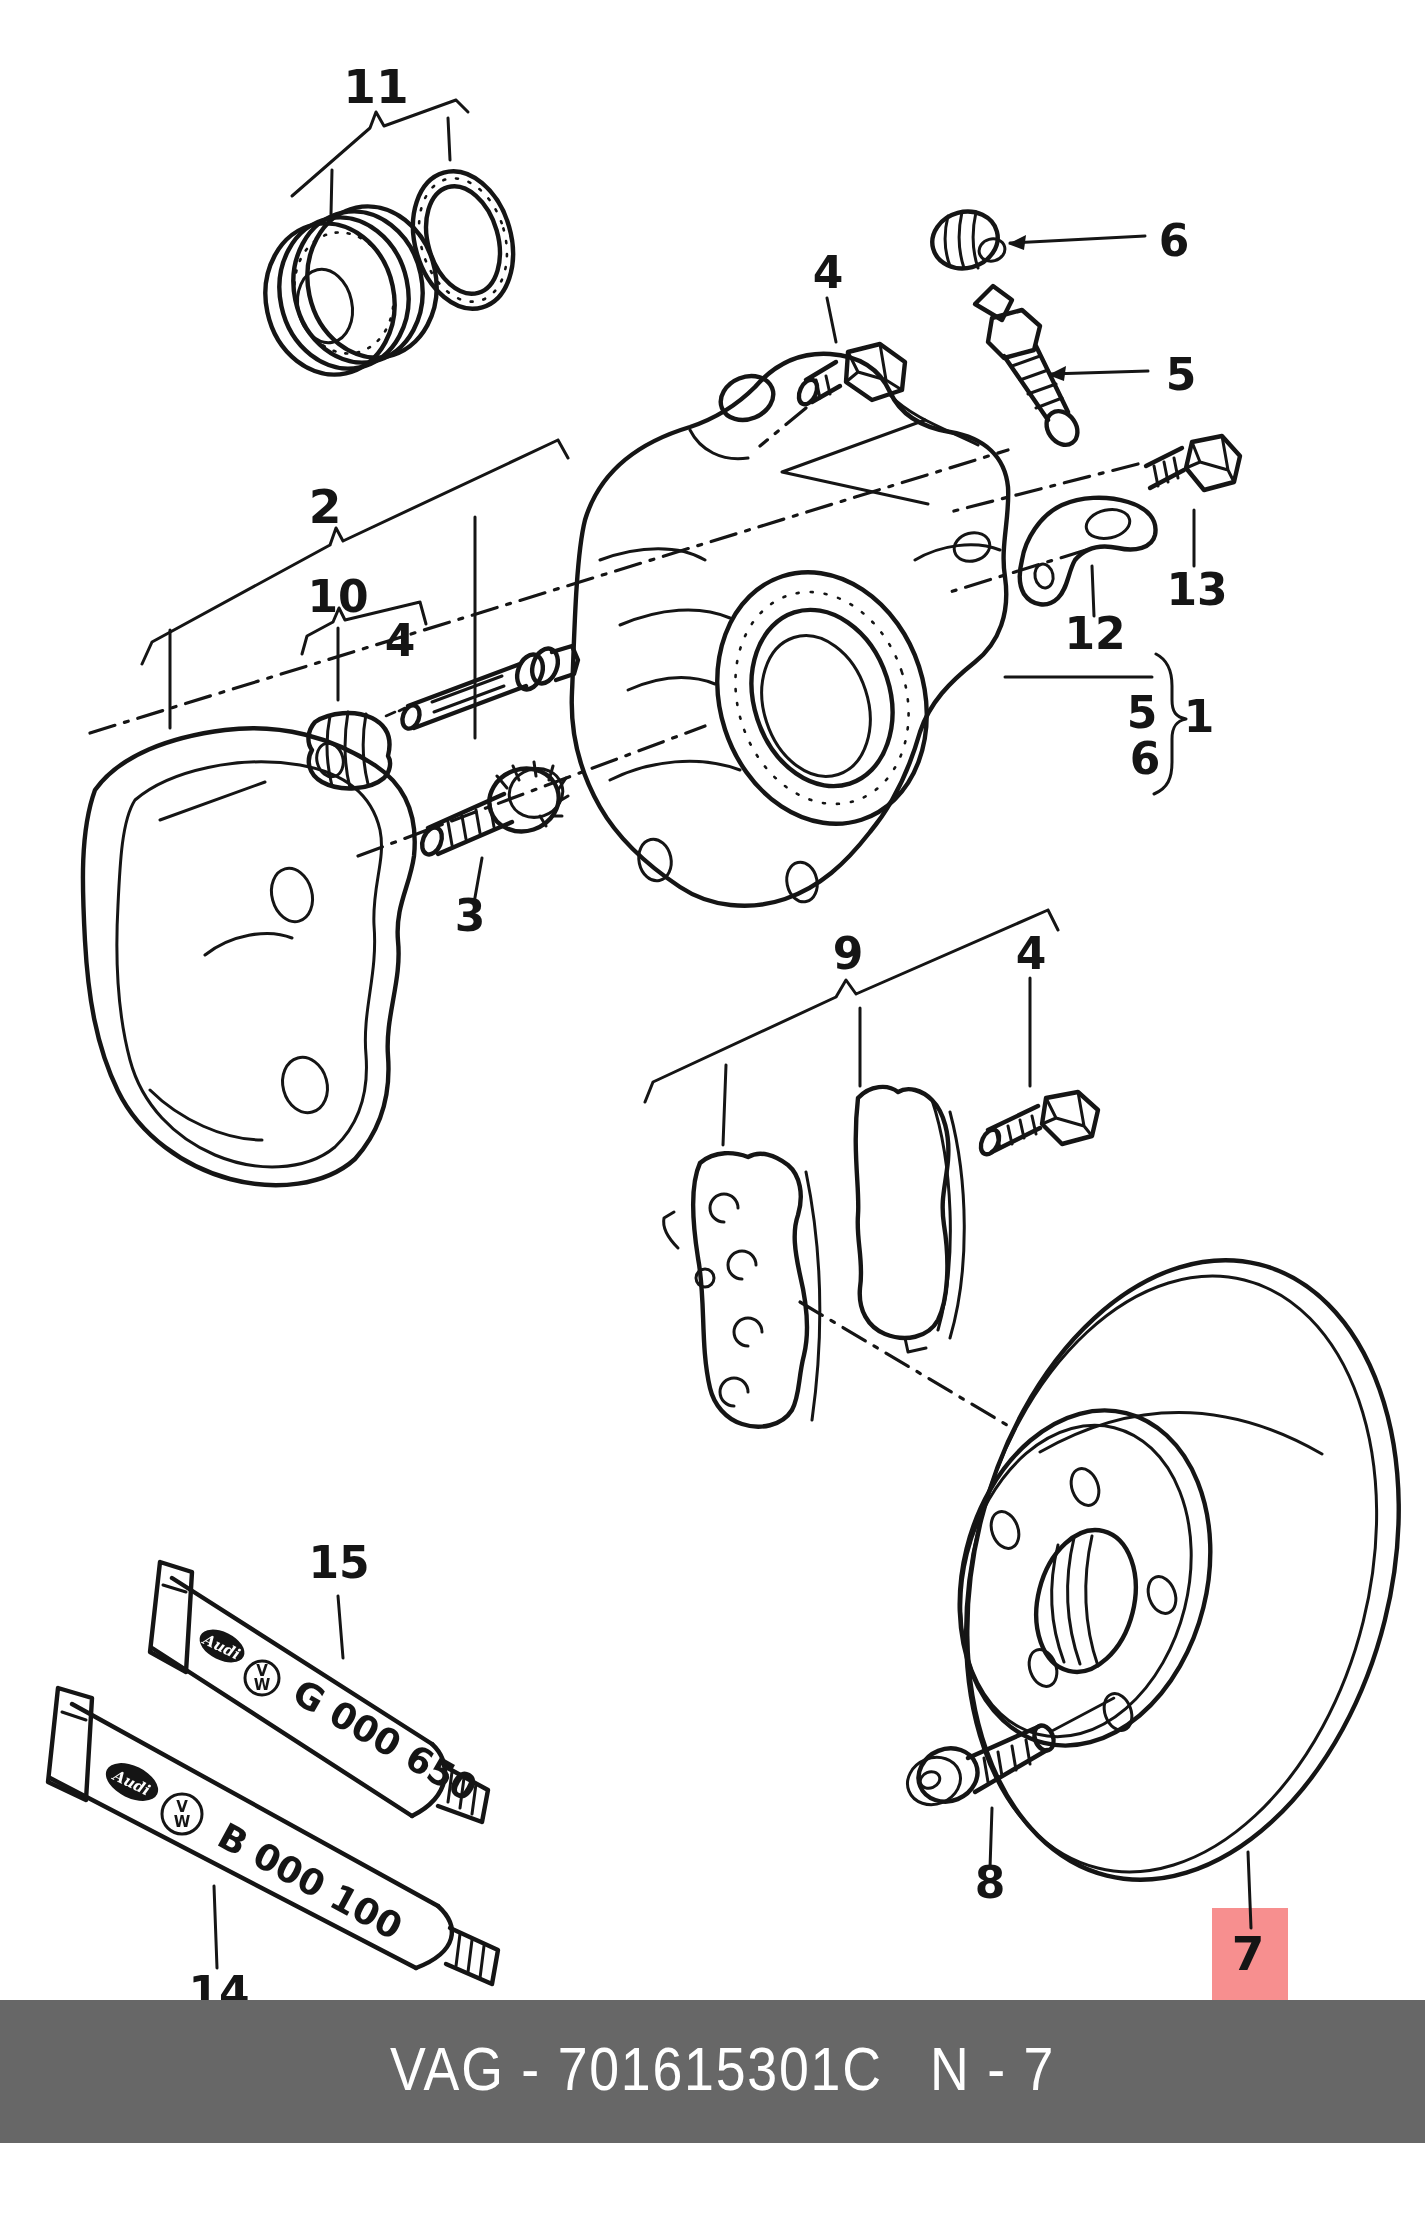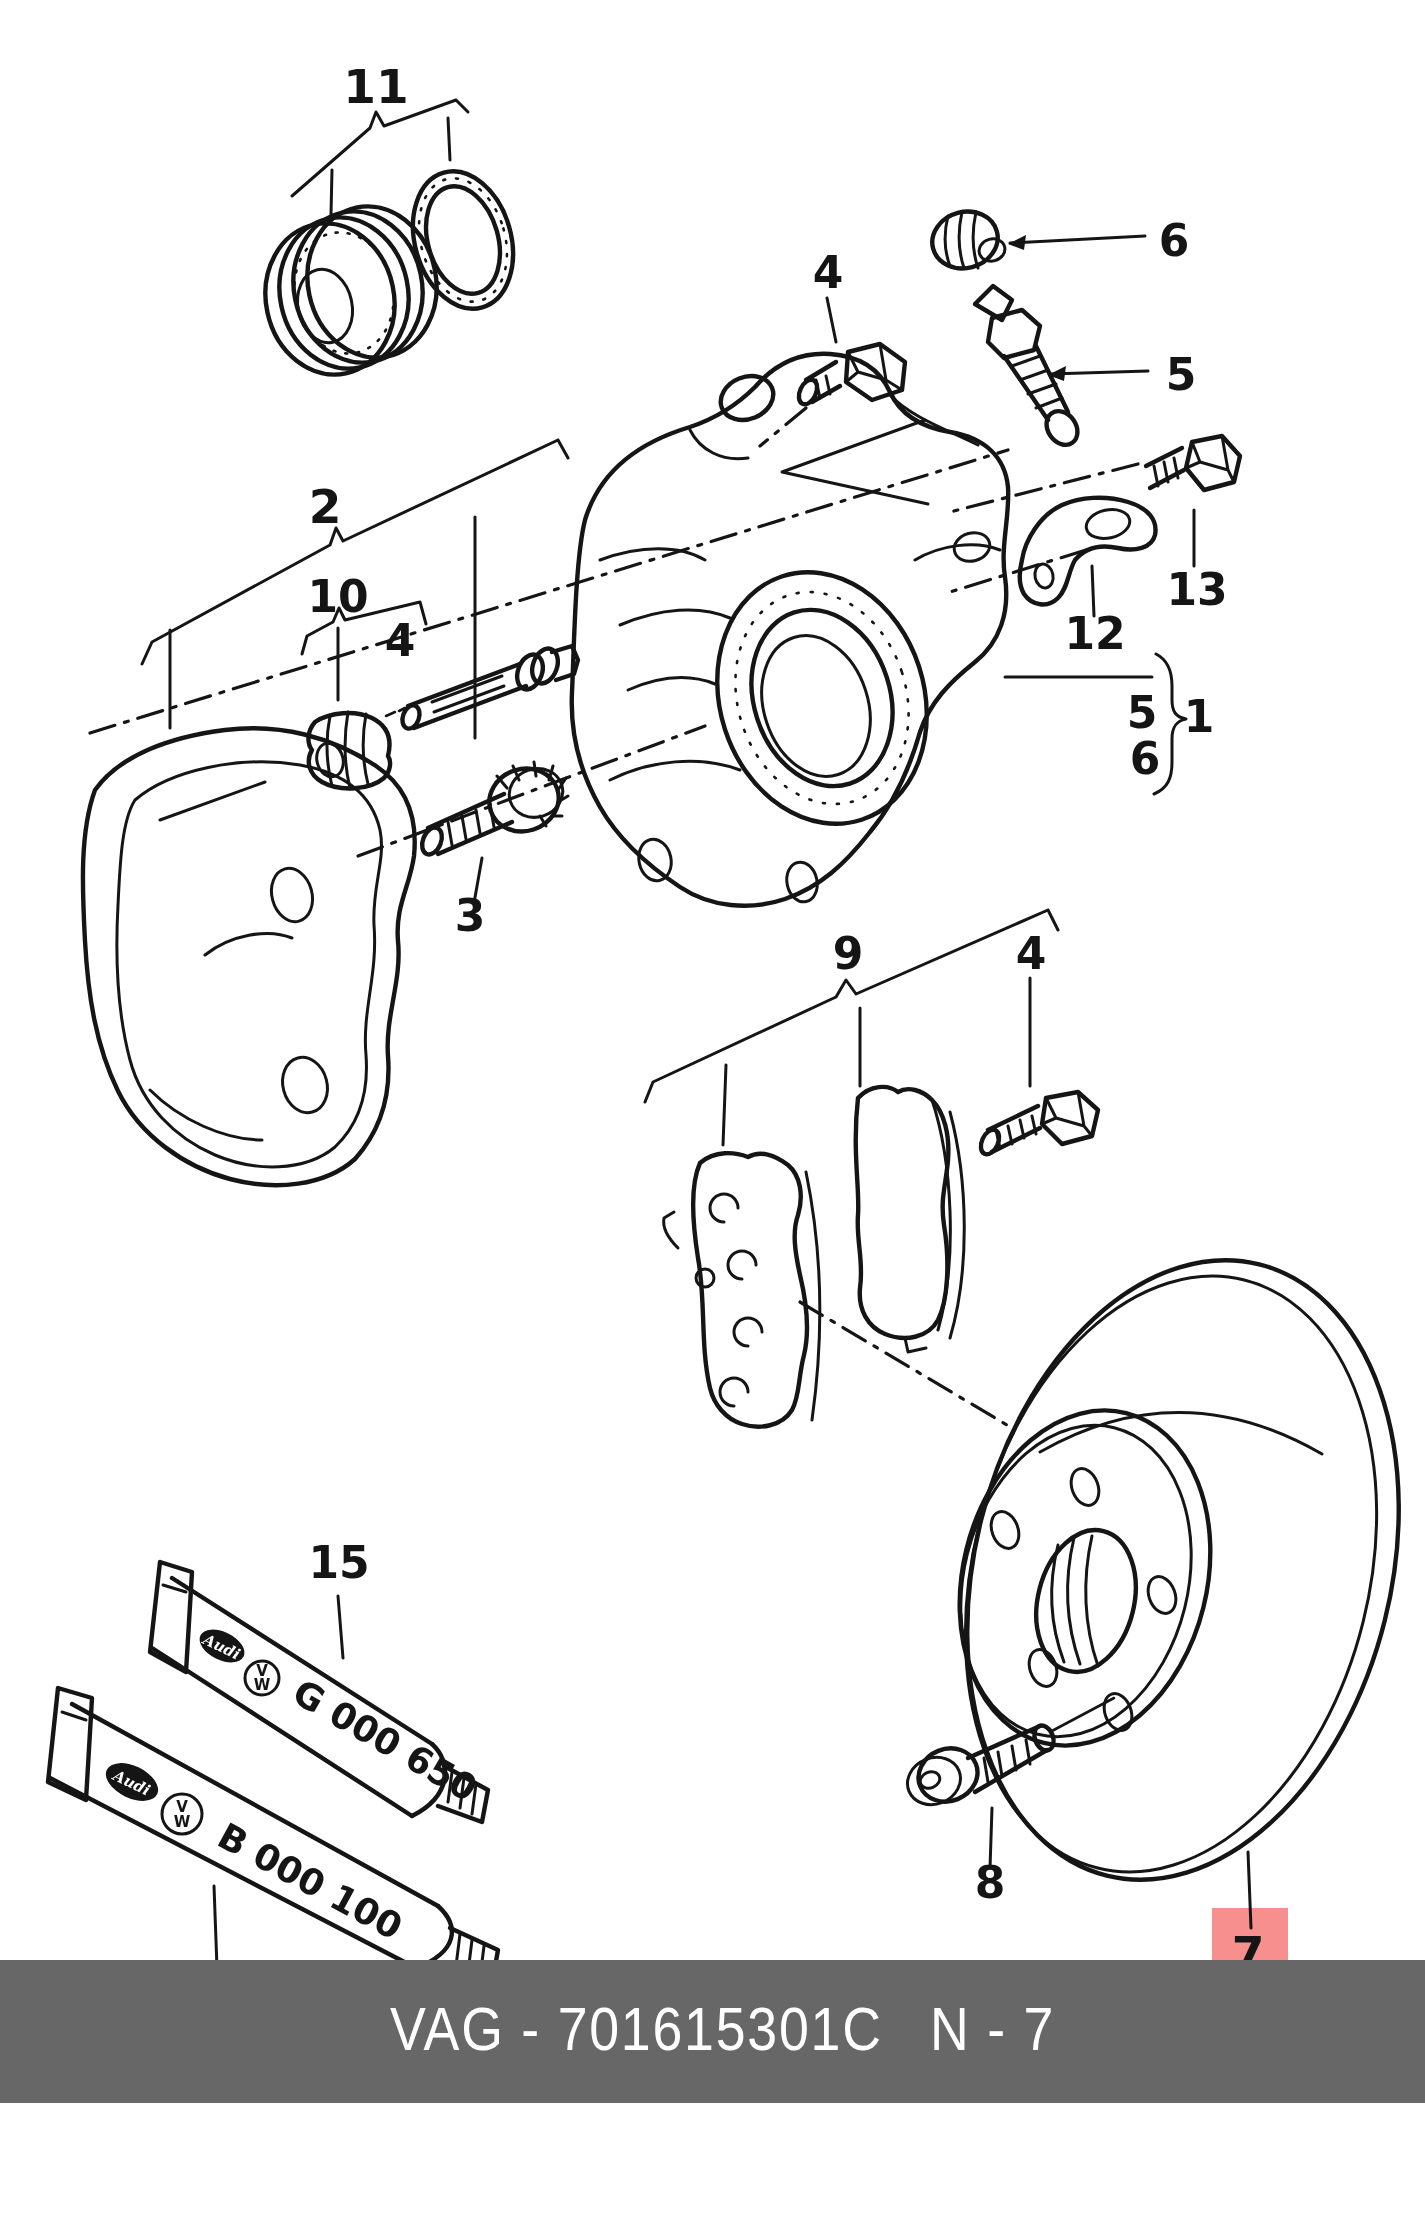--- a/index.html
+++ b/index.html
@@ -8,21 +8,21 @@
   #art{position:absolute;left:0;top:0;}
   .ln{fill:none;stroke:#151515;stroke-width:4.4;stroke-linecap:round;stroke-linejoin:round;}
   .ln2{fill:none;stroke:#151515;stroke-width:3;stroke-linecap:round;stroke-linejoin:round;}
   .axis{fill:none;stroke:#151515;stroke-width:3.2;stroke-dasharray:26 10 4 10;stroke-linecap:round;}
   .thin{fill:none;stroke:#151515;stroke-width:2.6;stroke-linecap:round;}
   .callout{font:700 44px "DejaVu Sans",sans-serif;fill:#151515;text-anchor:middle;}
   .callout.big{font-size:47px;}
   .tubetext{font:700 36px "DejaVu Sans",sans-serif;fill:#151515;}
   .brandoval{font:700 15px "DejaVu Serif",serif;fill:#ffffff;text-anchor:middle;font-style:italic;}
   .vwtxt{font:700 15px "DejaVu Sans",sans-serif;fill:#151515;text-anchor:middle;}
-  #footerbar{position:absolute;left:0;top:1960px;width:1425px;height:143px;}
+  #footerbar{position:absolute;left:0;top:2000px;width:1425px;height:143px;}
   #footerbar .ft{position:absolute;top:50%;transform:translateY(-54%) scaleX(0.88);
      transform-origin:left center;white-space:nowrap;
      font-family:"Liberation Sans",sans-serif;font-size:61px;letter-spacing:2px;}
 </style>
 </head>
 <body>
 
 <div id="stage">
 
 <svg id="art" width="1425" height="2214" viewBox="0 0 1425 2214">

